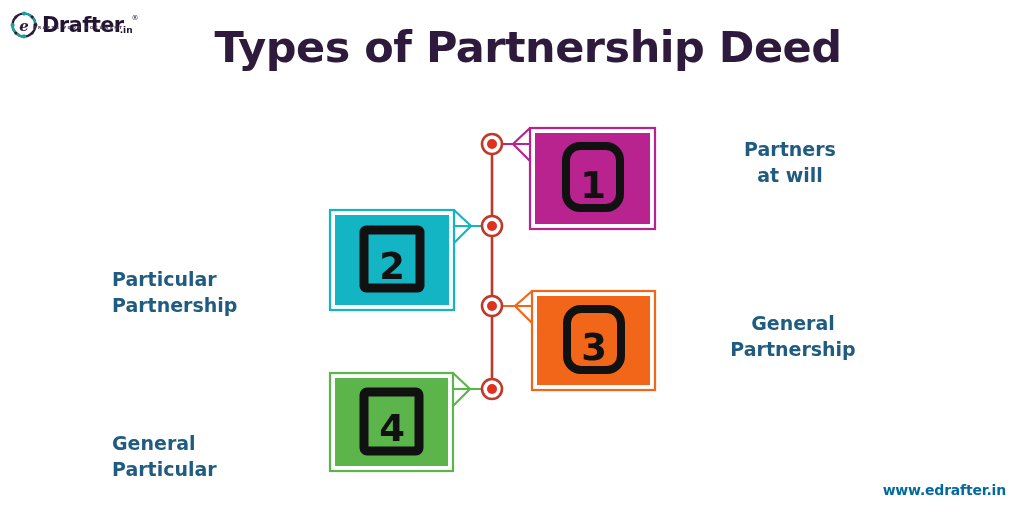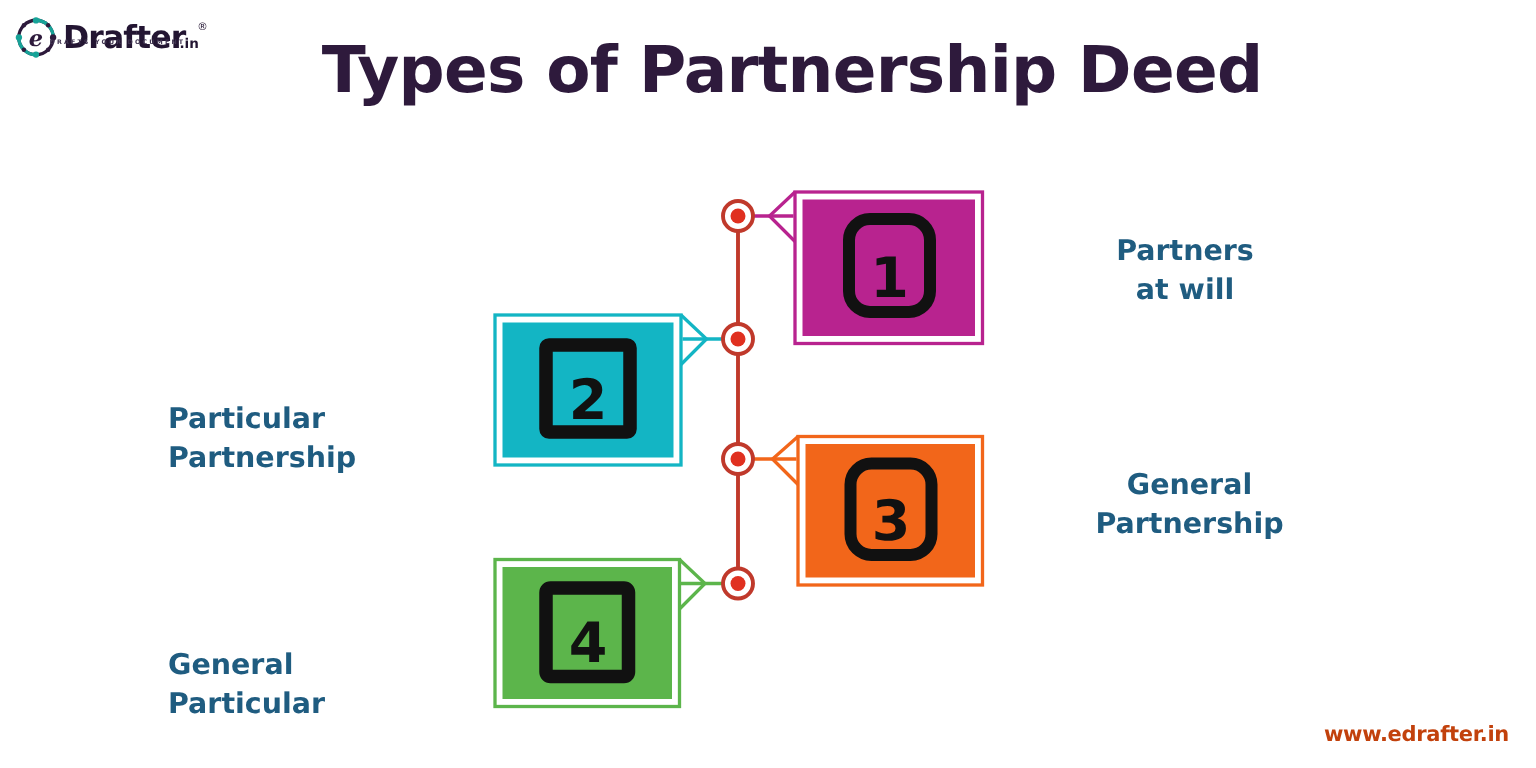--- a/index.html
+++ b/index.html
@@ -103,34 +103,34 @@
     font-family: "DejaVu Sans", sans-serif;
     font-size: 19px;
     font-weight: bold;
     color: #1f5c80;
     line-height: 1.38;
     white-space: pre-line;
   }
   .side-label.left  { text-align: left; margin-top: 40px; }
   .side-label.right { text-align: center; }
 
-  #label-1 { left: 700px; top: 154px; width: 180px; text-align: center; }
+  #label-1 { left: 700px; top: 136px; width: 180px; text-align: center; }
   #label-2 { left: 112px; top: 226px; width: 180px; }
   #label-3 { left: 700px; top: 310px; width: 186px; }
   #label-4 { left: 112px; top: 390px; width: 180px; }
 
   
   #footer-url {
     position: absolute;
     right: 18px;
     bottom: 14px;
     font-family: "DejaVu Sans", sans-serif;
     font-size: 14px;
     font-weight: bold;
-    color: #c2410c;
+    color: #0369a1;
     letter-spacing: -0.2px;
     text-align: center;
   }
 </style>
 </head>
 <body>
 
 <div id="logo">
   <div id="logo-mark">
     <svg width="28" height="28" viewBox="0 0 28 28" aria-hidden="true">

